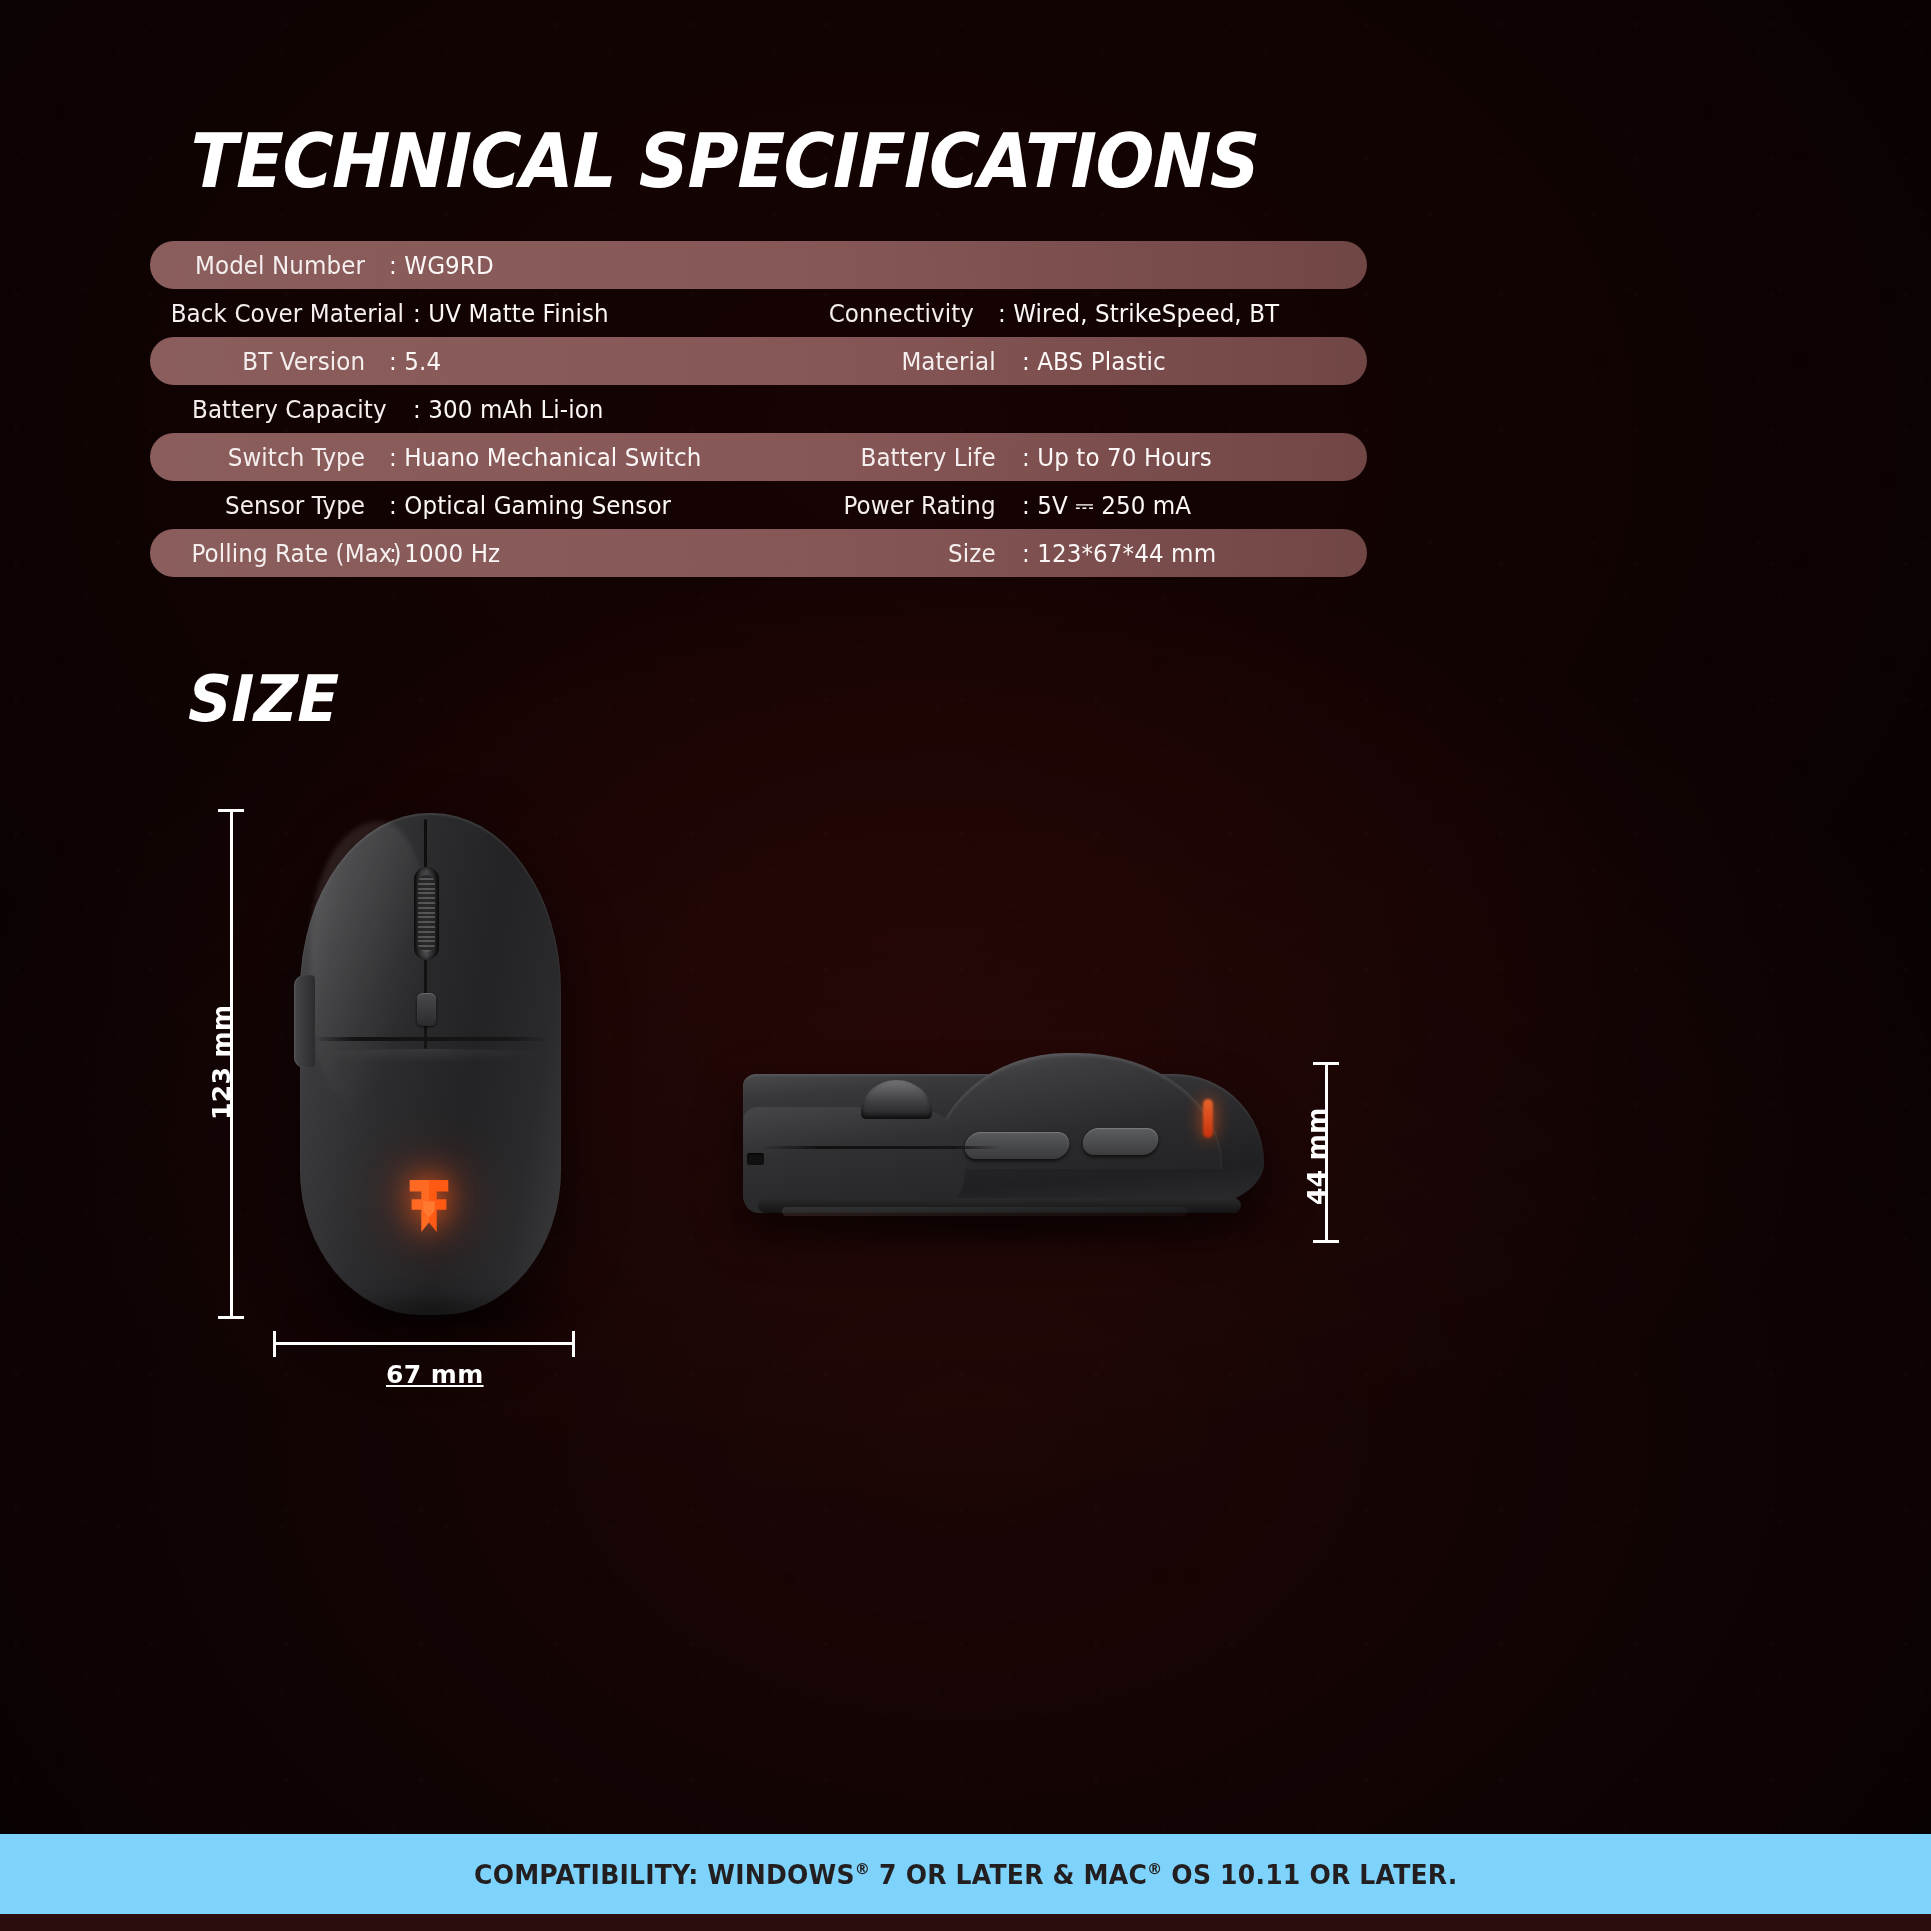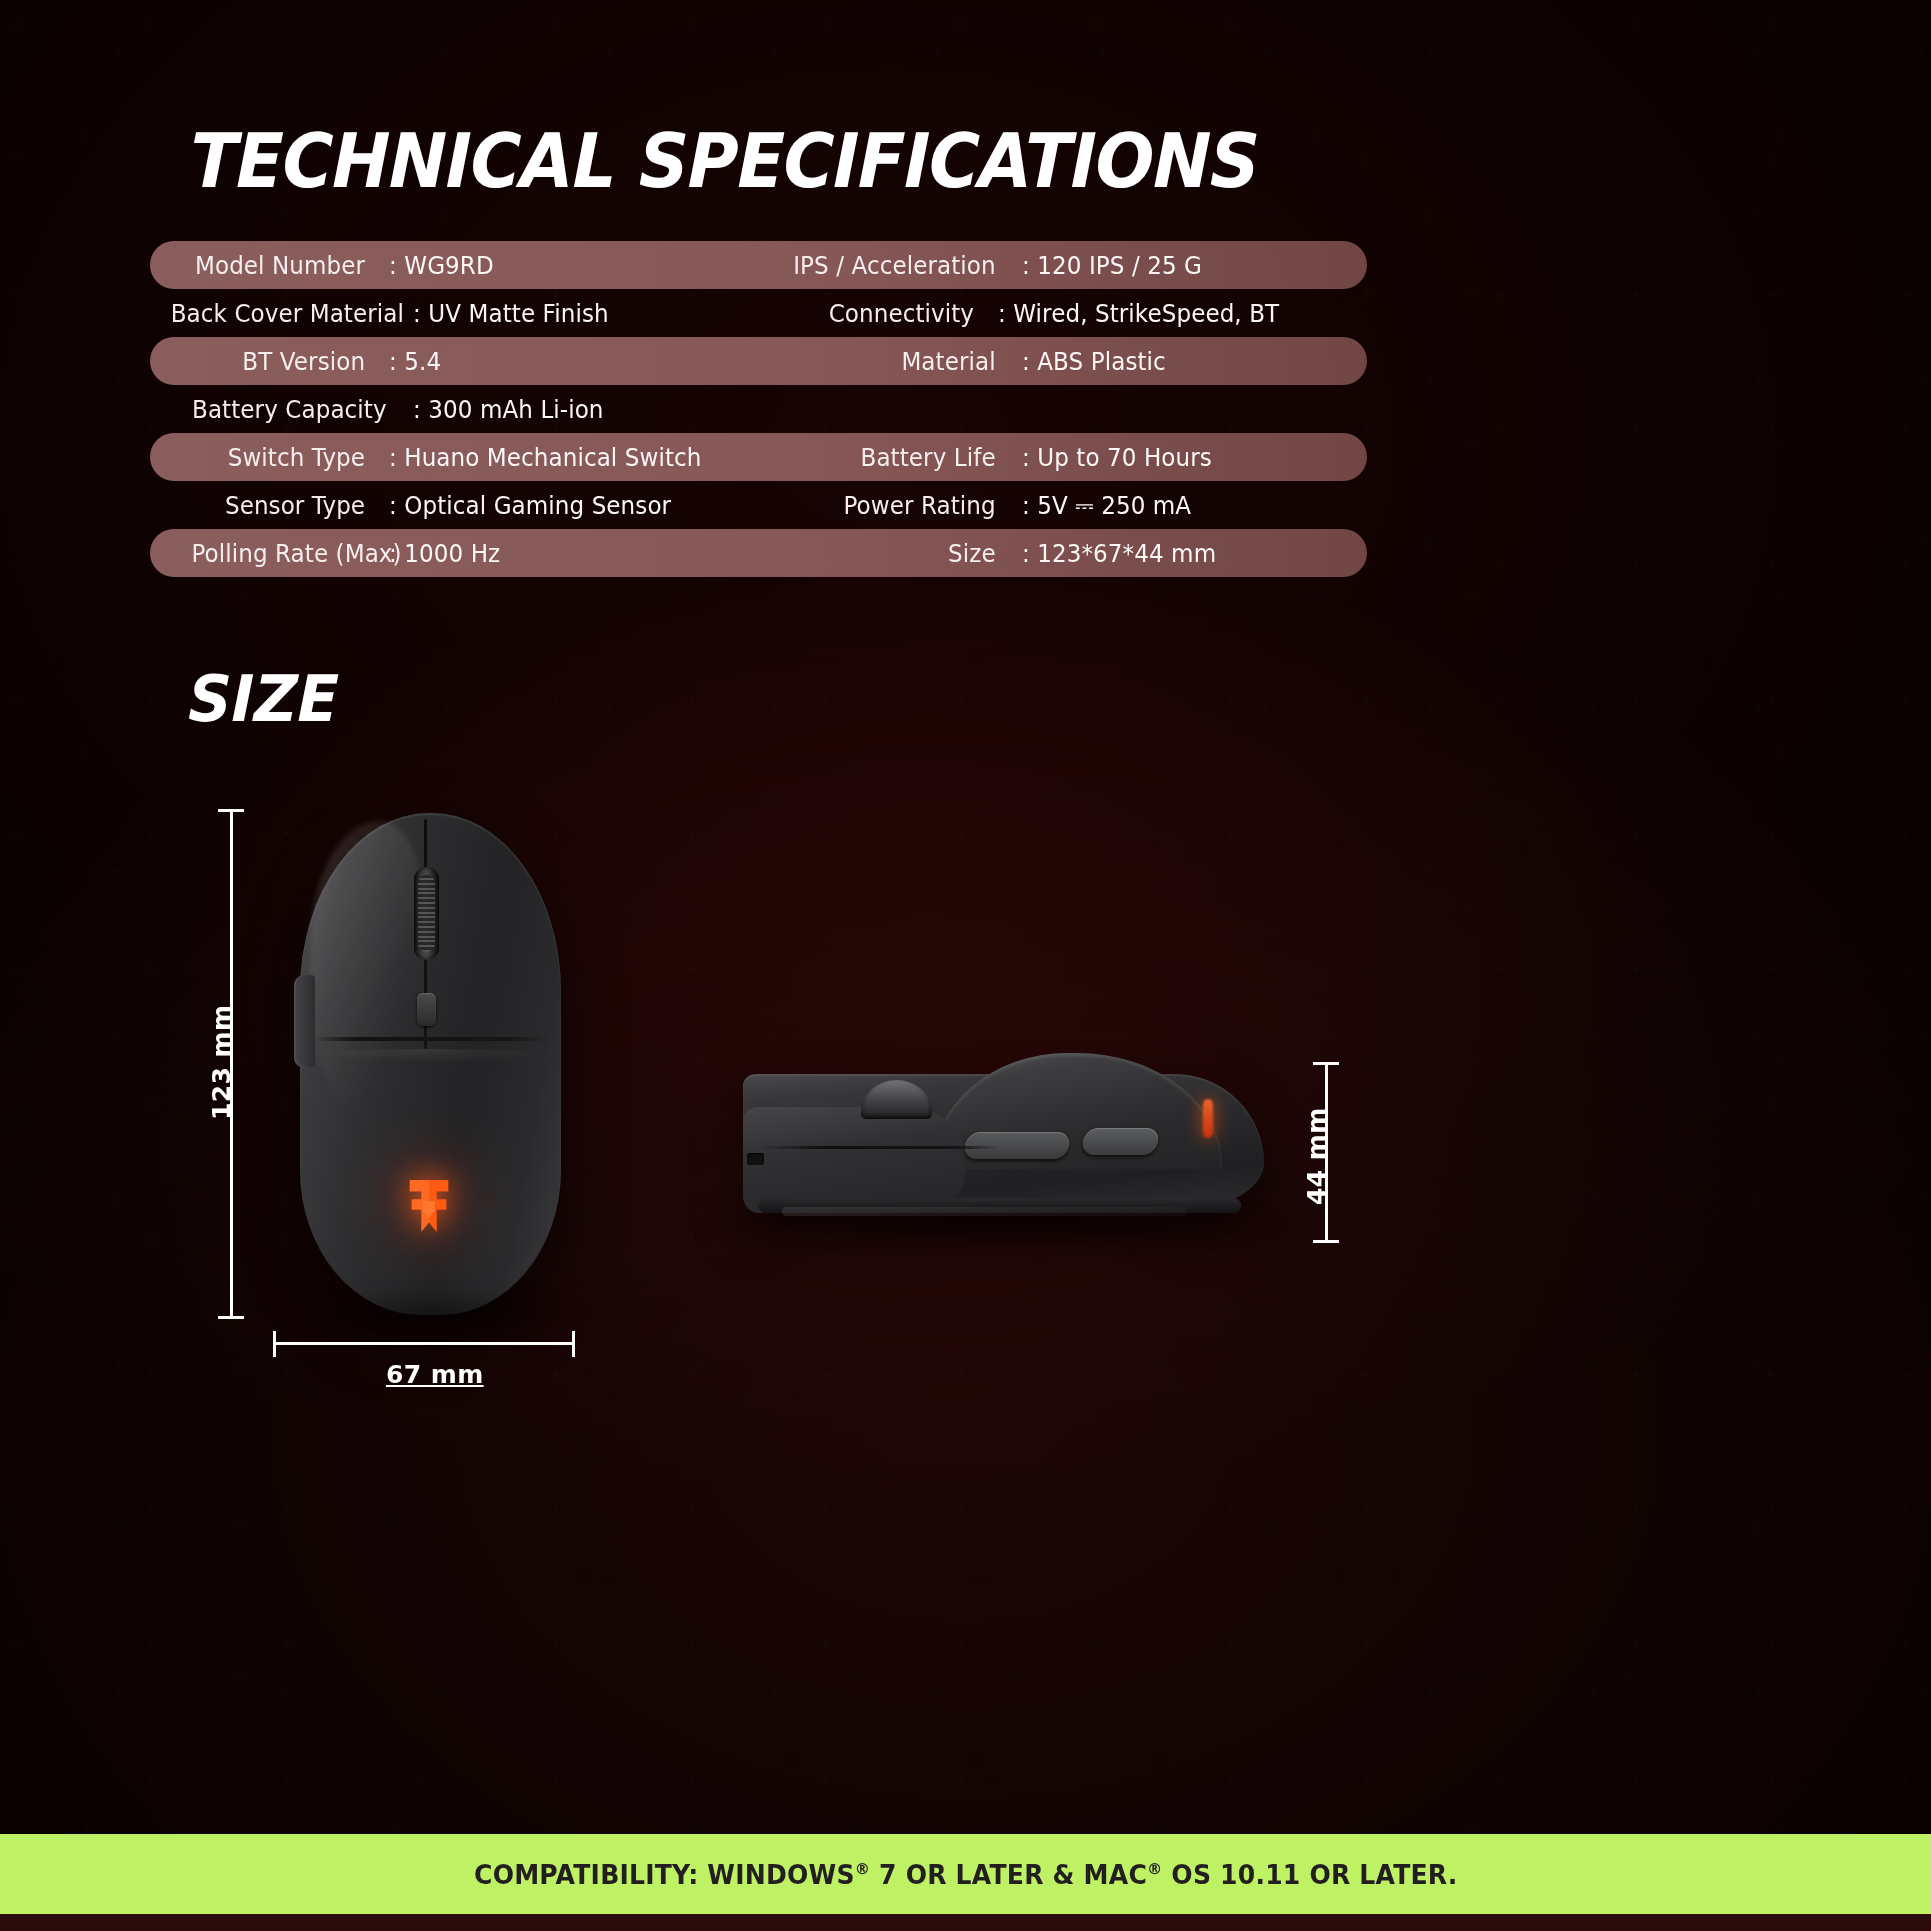--- a/index.html
+++ b/index.html
@@ -236,21 +236,21 @@
     position:absolute; color:#ffffff;
     font-family:"DejaVu Sans", sans-serif;
     font-weight:700; font-size:25px; letter-spacing:0.4px;
     white-space:nowrap;
   }
   .vert-label{ transform:rotate(-90deg); transform-origin:left top; }
 
   
   #footer{
     position:absolute; left:0; top:1834px; width:1931px; height:80px;
-    background:#bef264;
+    background:#7dd3fc;
     display:flex; align-items:center; justify-content:center;
   }
   .footer-text{
     font-family:"DejaVu Sans", sans-serif;
     font-weight:700; font-size:27px; color:#231f20;
     letter-spacing:0.2px; white-space:nowrap;
     transform:scaleX(.93);
   }
   .footer-text sup{ font-size:16.4px; vertical-align:super; }
 </style>
@@ -264,24 +264,20 @@
   <div class="bg-noise"></div>
 
   <div class="h-main">TECHNICAL SPECIFICATIONS</div>
 
   <div id="spec-table">
       <div class="srow alt">
         <div class="cellwrap">
           <div class="half left">
             <div class="lbl">Model Number</div>
             <div class="val">: WG9RD</div>
-          </div>
-          <div class="half right">
-            <div class="lbl">IPS / Acceleration</div>
-            <div class="val">: 120 IPS / 25 G</div>
           </div>
         </div>
       </div>
       <div class="srow">
         <div class="cellwrap">
           <div class="half right">
             <div class="lbl">Back Cover Material</div>
             <div class="val">: UV Matte Finish</div>
           </div>
           <div class="half left">

